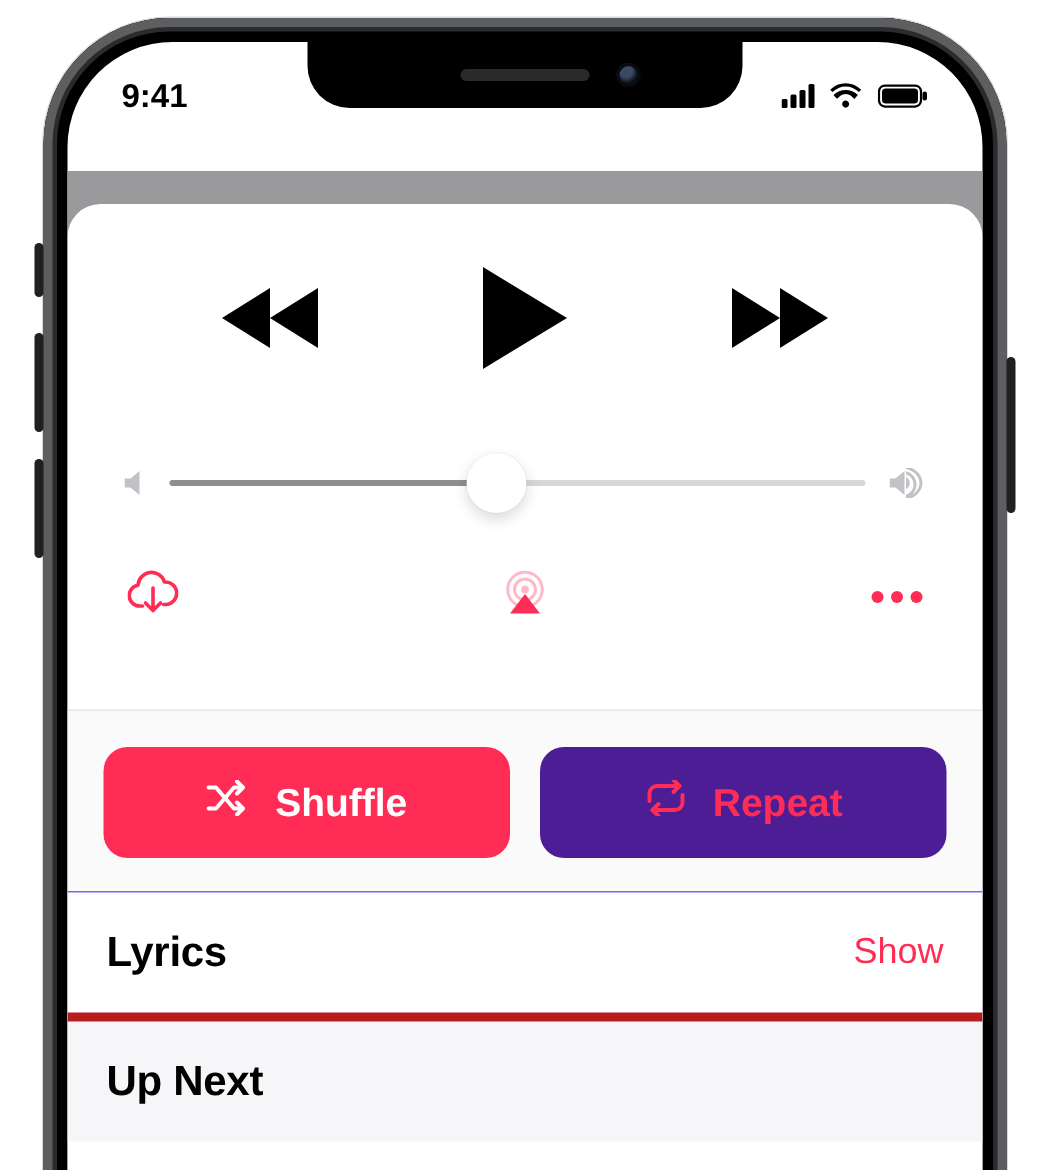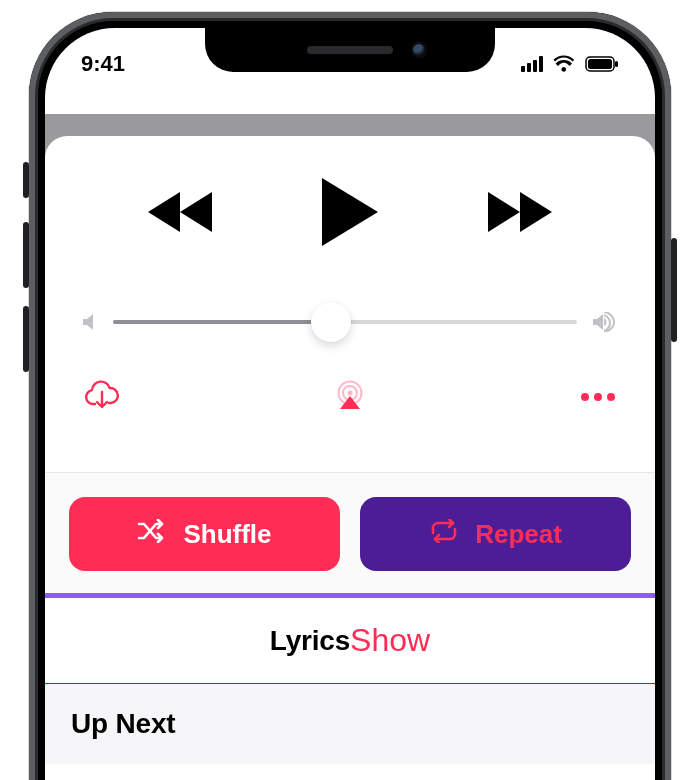--- a/index.html
+++ b/index.html
@@ -156,26 +156,26 @@
     background:#ff2d55; color:#fff;
   }
   .pill.secondary{
     background:#4c1d95; color:#ff2d55;
   }
 
   
   .row {
     display:flex; align-items:center; justify-content:space-between;
     padding: 24px 26px;
-    border-top:1px solid #b91c1c;
+    border-top:6px solid #b91c1c;
     background:#fff;
   }
   .row .title{ font-size:28px; font-weight:800; letter-spacing:-.2px; }
-  .row .link { font-size:32px; color:#ff2d55; font-weight:500; }
-  .row.lyrics { border-top:5px solid #8b5cf6;justify-content:center; }
+  .row .link { font-size:24px; color:#ff2d55; font-weight:500; }
+  .row.lyrics { border-top:1px solid #8b5cf6; }
   .row.upnext { background:#f6f6f8; }
 
 </style>
 </head>
 <body>
 
 <div class="stage">
 
   <div class="phone">
     <div class="side-btn le sb1"></div>

